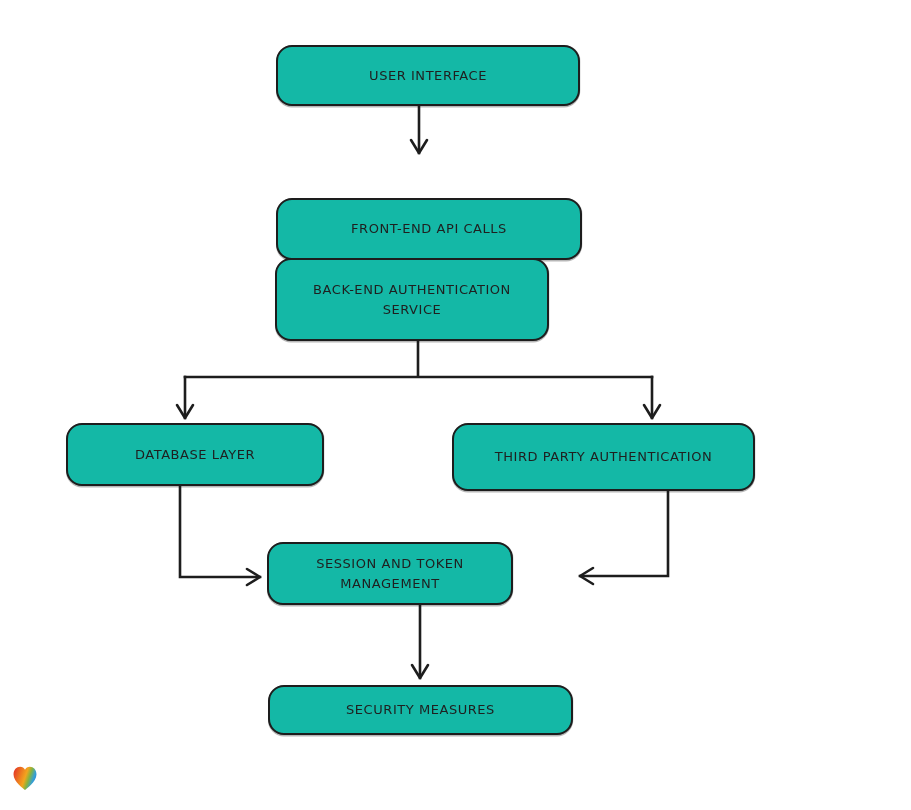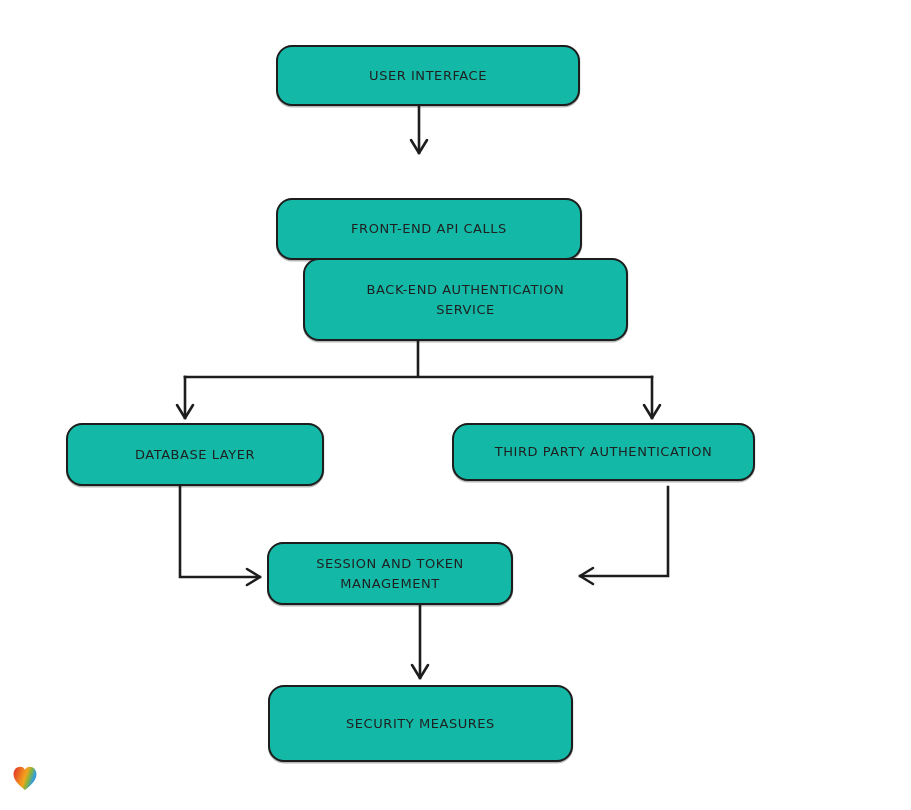--- a/index.html
+++ b/index.html
@@ -35,25 +35,25 @@
   }
   .node .label {
     font-size: 13px;
     letter-spacing: 0.55px;
     line-height: 1.5;
     color: #1f1f1f;
     padding: 2px 10px;
   }
   .node--user-interface      { left: 276px; top: 45px;  width: 304px; height: 61px; }
   .node--front-end-api       { left: 276px; top: 158px; width: 306px; height: 62px; margin-top: 40px; }
-  .node--back-end-auth       { left: 275px; top: 258px; width: 325px; height: 83px; margin-left: 28px; }
+  .node--back-end-auth       { left: 275px; top: 258px; width: 274px; height: 83px; }
   .node--database-layer      { left: 66px;  top: 423px; width: 258px; height: 63px; }
-  .node--third-party-auth    { left: 452px; top: 423px; width: 303px; height: 58px; align-items: center; }
+  .node--third-party-auth    { left: 452px; top: 423px; width: 303px; height: 68px; align-items: center; }
   .node--session-token       { left: 267px; top: 542px; width: 246px; height: 63px; }
-  .node--security-measures   { left: 268px; top: 685px; width: 305px; height: 77px; }
+  .node--security-measures   { left: 268px; top: 685px; width: 305px; height: 50px; }
   .node--back-end-auth .label   { max-width: 250px; }
   .node--session-token .label   { max-width: 190px; }
   .logo {
     position: absolute;
     left: 8px; top: 760px;
     width: 34px; height: 34px;
     cursor: pointer;
   }
 </style>
 </head>

